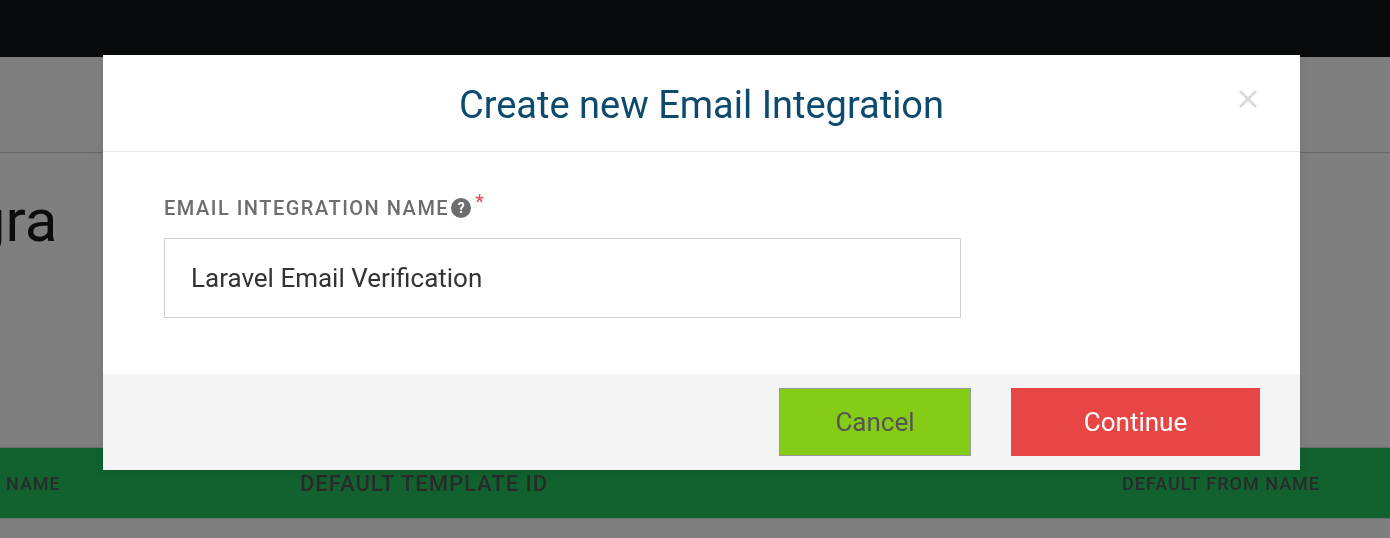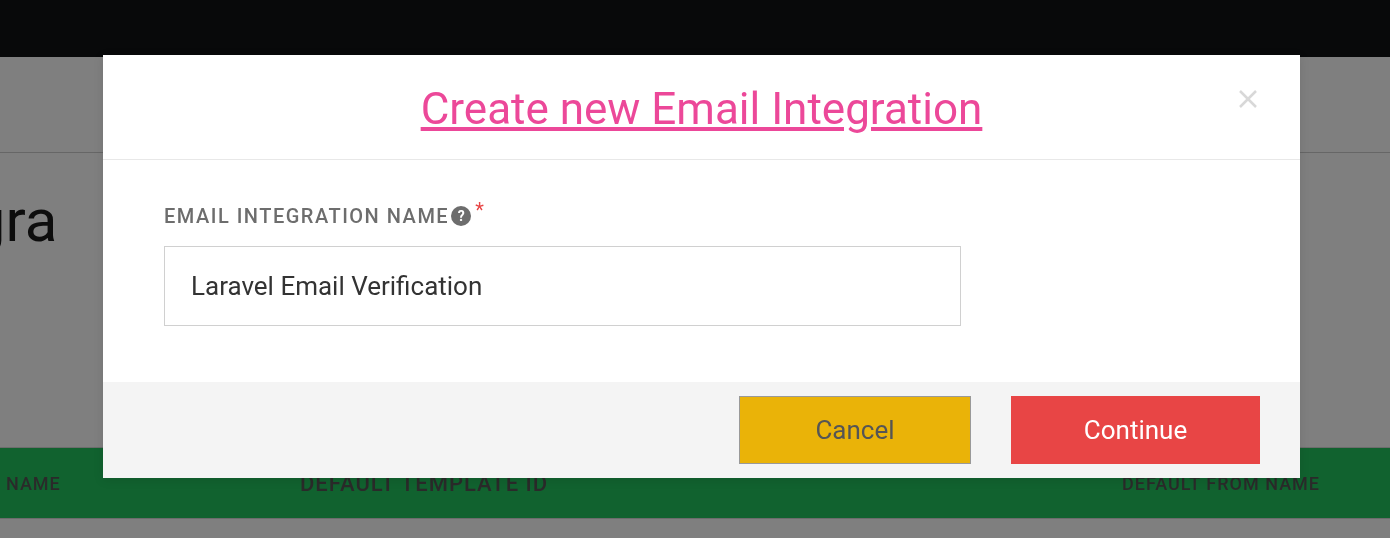--- a/index.html
+++ b/index.html
@@ -110,24 +110,23 @@
     }
     
     .modal-header {
       position: relative;
       padding: 28px 40px 24px 40px;
       text-align: center;
       border-bottom: 1px solid #e8e8e8;
     }
     
     .modal-title {
-      font-size: 44px;
+      font-size: 38px;
       font-weight: 400;
-      color: #ec4899;
-      text-decoration: underline;
+      color: #0c4a6e;
     }
     
     .close-btn {
       position: absolute;
       top: 30px;
       right: 38px;
       cursor: pointer;
       width: 28px;
       height: 28px;
       display: flex;
@@ -202,22 +201,22 @@
       height: 68px;
       font-size: 26px;
       cursor: pointer;
       font-family: inherit;
       display: flex;
       align-items: center;
       justify-content: center;
     }
     
     .btn-cancel {
-      width: 232px;
-      background: #eab308;
+      width: 192px;
+      background: #84cc16;
       border: 1px solid #999;
       color: #555;
     }
     
     .btn-continue {
       width: 249px;
       background: #e84545;
       border: none;
       color: #fff;
     }

